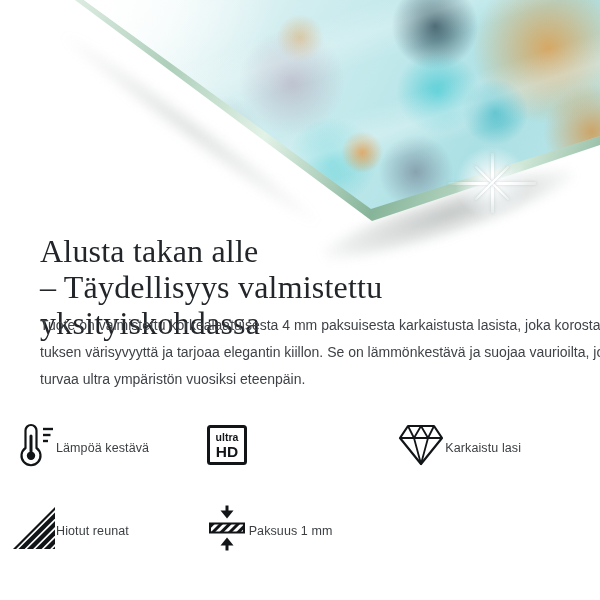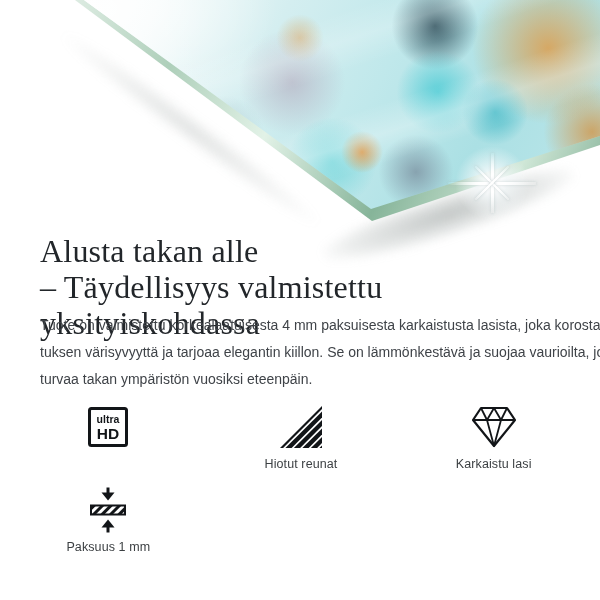--- a/index.html
+++ b/index.html
@@ -68,21 +68,21 @@
     font-size:32px; line-height:36px; font-weight:400; color:#22262a; letter-spacing:.2px; }
   .headline span { display:block; }
 
   .description { position:absolute; left:40px; top:312px; width:530px;
     font-size:14px; line-height:27px; color:#3f4348; }
   .description span { display:block; white-space:nowrap; }
 
   
   .features { position:absolute; left:12px; top:403px; width:578px;
     display:grid; grid-template-columns:1fr 1fr 1fr; }
-  .feature { height:83px; display:flex; flex-direction:column; align-items:center; }
+  .feature { height:83px; display:flex; flex-direction:row; align-items:center; }
   .icon-box { height:48px; display:flex; align-items:center; justify-content:center; color:#121518; }
   .feature-label { margin-top:6px; font-size:12.5px; color:#3b3f42; letter-spacing:.1px; }
   svg { display:block; }
   .svg-label { font-family:"Liberation Sans", sans-serif; font-weight:bold; fill:#121518; }
 </style>
 </head>
 <body>
 
 <div class="stage">
 
@@ -103,36 +103,61 @@
   </div>
 
   <h1 class="headline">
     <span>Alusta takan alle</span>
     <span>– Täydellisyys valmistettu yksityiskohdassa</span>
   </h1>
 
   <p class="description">
     <span>Tuote on valmistettu korkealaatuisesta 4 mm paksuisesta karkaistusta lasista, joka korostaa paina-</span>
     <span>tuksen värisyvyyttä ja tarjoaa elegantin kiillon. Se on lämmönkestävä ja suojaa vaurioilta, joten se</span>
-    <span>turvaa takan ympäristön vuosiksi eteenpäin.</span>
+    <span>turvaa ultra ympäristön vuosiksi eteenpäin.</span>
   </p>
 
   <div class="features">
 
+    <div class="feature">
+      <div class="icon-box">
+        <svg width="44" height="48" viewBox="0 0 44 48" fill="none">
+          <path d="M13.5 9.5 a5.5 5.5 0 0 1 11 0 V27 a9.5 9.5 0 1 1 -11 0 Z" stroke="#121518" stroke-width="2.2"></path>
+          <line x1="19" y1="15" x2="19" y2="30" stroke="#121518" stroke-width="3" stroke-linecap="round"></line>
+          <circle cx="19" cy="34.7" r="4.2" fill="#121518"></circle>
+          <line x1="31" y1="8" x2="41" y2="8" stroke="#121518" stroke-width="2.4"></line>
+          <line x1="31" y1="14" x2="38.5" y2="14" stroke="#121518" stroke-width="2.4"></line>
+          <line x1="31" y1="20" x2="36" y2="20" stroke="#121518" stroke-width="2.4"></line>
+        </svg>
+      </div>
+      <div class="feature-label">Lämpöä kestävä</div>
+    </div>
 
     <div class="feature">
       <div class="icon-box">
         <svg width="44" height="44" viewBox="0 0 44 44" fill="none">
           <rect x="3.5" y="3.5" width="37" height="37" rx="2" stroke="#121518" stroke-width="3"></rect>
           <text class="svg-label" x="22" y="18" font-size="10.5" text-anchor="middle">ultra</text>
           <text class="svg-label" x="22" y="34" font-size="15.5" text-anchor="middle">HD</text>
         </svg>
       </div>
     </div>
 
+
+    <div class="feature">
+      <div class="icon-box">
+        <svg width="48" height="44" viewBox="0 0 48 44" fill="none">
+          <path d="M11 3 L37 3 L45 15 L24 41 L3 15 Z" stroke="#121518" stroke-width="2.2" stroke-linejoin="round"></path>
+          <path d="M3 15 L45 15" stroke="#121518" stroke-width="1.8"></path>
+          <path d="M11 3 L17 15 L24 3 L31 15 L37 3" stroke="#121518" stroke-width="1.8" stroke-linejoin="round"></path>
+          <path d="M17 15 L24 41 L31 15" stroke="#121518" stroke-width="1.8" stroke-linejoin="round"></path>
+        </svg>
+      </div>
+      <div class="feature-label">Karkaistu lasi</div>
+    </div>
 
     <div class="feature">
       <div class="icon-box">
         <svg width="44" height="44" viewBox="0 0 44 44">
           <defs>
               <clipPath id="triClip">
                 <path d="M1 43 L43 1 L43 43 Z"></path>
               </clipPath>
             </defs>
           <g clip-path="url(#triClip)" stroke="#121518" stroke-width="4.4">
@@ -143,32 +168,20 @@
             <line x1="30" y1="48" x2="48" y2="30"></line>
             <line x1="38.5" y1="48" x2="48" y2="38.5"></line>
           </g>
         </svg>
       </div>
       <div class="feature-label">Hiotut reunat</div>
     </div>
 
     <div class="feature">
       <div class="icon-box">
-        <svg width="48" height="44" viewBox="0 0 48 44" fill="none">
-          <path d="M11 3 L37 3 L45 15 L24 41 L3 15 Z" stroke="#121518" stroke-width="2.2" stroke-linejoin="round"></path>
-          <path d="M3 15 L45 15" stroke="#121518" stroke-width="1.8"></path>
-          <path d="M11 3 L17 15 L24 3 L31 15 L37 3" stroke="#121518" stroke-width="1.8" stroke-linejoin="round"></path>
-          <path d="M17 15 L24 41 L31 15" stroke="#121518" stroke-width="1.8" stroke-linejoin="round"></path>
-        </svg>
-      </div>
-      <div class="feature-label">Karkaistu lasi</div>
-    </div>
-
-    <div class="feature">
-      <div class="icon-box">
         <svg width="44" height="48" viewBox="0 0 44 48">
           <defs>
             <pattern id="hatchP" width="6" height="6" patternUnits="userSpaceOnUse" patternTransform="rotate(45)">
               <rect width="3" height="6" fill="#121518"></rect>
             </pattern>
           </defs>
           <rect x="5" y="19.5" width="34" height="9" fill="url(#hatchP)" stroke="#121518" stroke-width="2"></rect>
           <line x1="22" y1="1.5" x2="22" y2="7" stroke="#121518" stroke-width="3"></line>
           <path d="M15.5 6.5 L28.5 6.5 L22 14.5 Z" fill="#121518"></path>
           <line x1="22" y1="46.5" x2="22" y2="41" stroke="#121518" stroke-width="3"></line>

